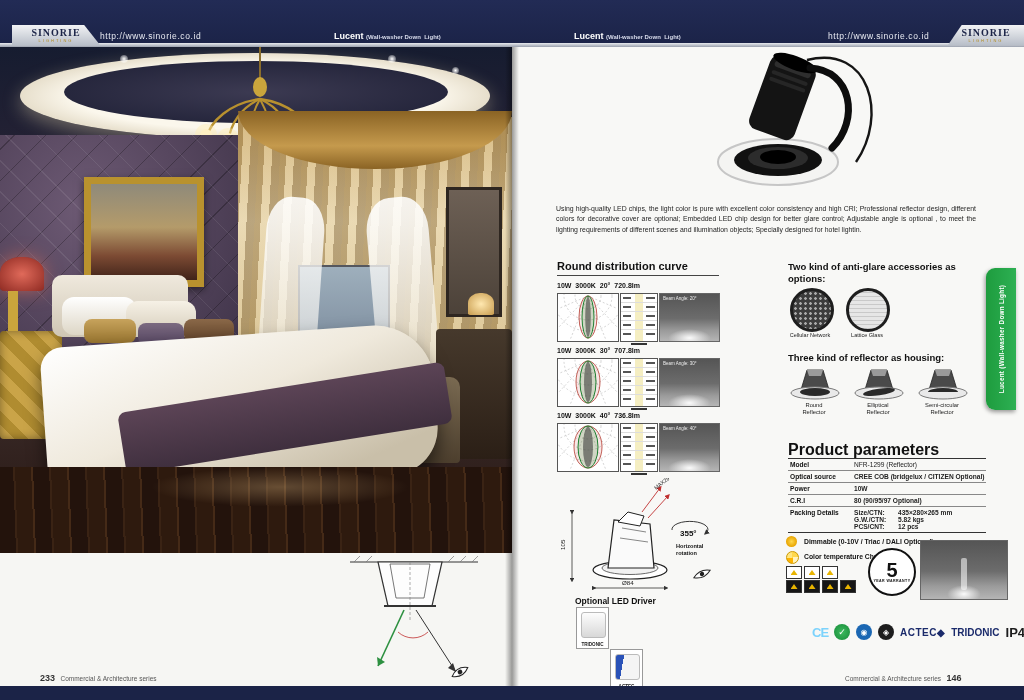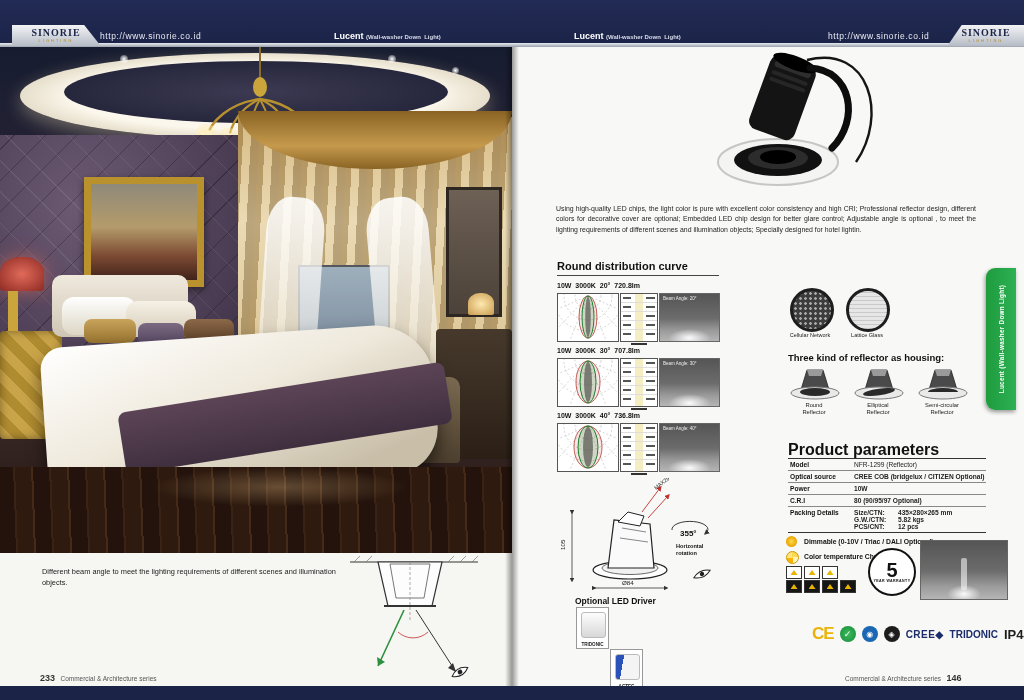--- a/index.html
+++ b/index.html
@@ -160,21 +160,20 @@
     <div class="abs" style="left:184px;top:272px;width:50px;height:24px;border-radius:8px;background:linear-gradient(#8a6848,#5e4128);"></div>
     <div class="abs" style="left:44px;top:288px;width:392px;height:150px;border-radius:22px 60px 46px 26px;transform:rotate(-4deg);background:linear-gradient(160deg,#ffffff 0%,#efe9dc 45%,#c9bfa9 85%);box-shadow:0 10px 18px rgba(0,0,0,.55);"></div>
     <div class="abs" style="left:120px;top:340px;width:330px;height:62px;transform:rotate(-9deg);background:linear-gradient(#5c4456,#3f2f3e);border-radius:8px;"></div>
 
     <div class="abs plank-floor" style="left:0;top:420px;width:512px;height:86px;"></div>
     <div class="abs" style="left:150px;top:420px;width:260px;height:40px;border-radius:50%;background:radial-gradient(ellipse,rgba(255,214,150,.28),rgba(0,0,0,0) 70%);"></div>
   </div>
 
   <div class="abs page-left-white"></div>
   <div class="abs" style="left:42px;top:566px;width:312px;font-size:7.4px;line-height:1.5;color:#1b1b1b;z-index:5;">
-    <div>Different beam angle to meet the lighting requirements of different scenes and illumination objects.</div>
   </div>
 
   <svg class="abs" style="left:344px;top:548px;z-index:5;" width="140" height="136" viewBox="0 0 140 136">
     <line x1="6" y1="14" x2="134" y2="14" stroke="#333" stroke-width="1"></line>
     <g stroke="#777" stroke-width=".7">
       <line x1="10" y1="14" x2="16" y2="8"></line>
         <line x1="22" y1="14" x2="28" y2="8"></line>
       <line x1="104" y1="14" x2="110" y2="8"></line>
         <line x1="116" y1="14" x2="122" y2="8"></line>
         <line x1="128" y1="14" x2="134" y2="8"></line>
@@ -360,20 +359,21 @@
         <span class="bar" style="left:2px;top:3px;width:8px;"></span>
         <span class="bar" style="right:2px;top:3px;width:9px;"></span>
       </div>
     <span class="bar" style="left:10px;bottom:-4px;width:16px;background:#333;"></span>
   </div>
   <div class="abs render" style="left:659px;top:423px;width:59px;height:47px;">
     <span class="cap">Beam Angle: 40°</span>
     <span class="glow"></span>
   </div>
 
+  <div class="abs sec-title" style="left:788px;top:261px;width:186px;font-size:9.5px;line-height:1.25;">Two kind of anti-glare accessories as options:</div>
   <div class="abs honey" style="left:790px;top:288px;width:38px;height:38px;"></div>
   <div class="abs lattice" style="left:846px;top:288px;width:38px;height:38px;"></div>
   <div class="abs acc-label" style="left:782px;top:332px;width:56px;">Cellular Network</div>
   <div class="abs acc-label" style="left:842px;top:332px;width:50px;">Lattice Glass</div>
 
   <div class="abs sec-title" style="left:788px;top:352px;font-size:9.5px;">Three kind of reflector as housing:</div>
   <svg class="abs" style="left:788px;top:366px;" width="52" height="34" viewBox="0 0 52 34">
     <polygon points="12,27 19,4 35,4 42,27" fill="#4a4a4a" stroke="#222" stroke-width=".8"></polygon>
     <polygon points="19,4 35,4 33,10 21,10" fill="#9a9a9a"></polygon>
     <ellipse cx="27" cy="27" rx="24" ry="6" fill="#e9e9e9" stroke="#7a7a7a"></ellipse>
@@ -522,25 +522,25 @@
   <div class="abs drv-box" style="left:610px;top:607px;width:31px;height:40px;">
     <span style="position:absolute;left:4px;top:4px;width:23px;height:24px;background:linear-gradient(100deg,#2a52b8 0 30%,#f4f4f4 30%);border:1px solid #bbb;border-radius:3px;"></span>
     <span class="drv-label">ACTEC</span>
   </div>
   <div class="abs drv-box" style="left:644px;top:607px;width:31px;height:40px;">
     <span style="position:absolute;left:4px;top:4px;width:23px;height:24px;background:linear-gradient(#efe9d8,#cfc6ae);border:1px solid #bbb;border-radius:3px;"></span>
 
   </div>
 
   <div class="abs" style="left:812px;top:624px;display:flex;align-items:center;gap:6px;">
-    <span style="font-size:17px;font-weight:bold;color:#eab308;letter-spacing:-1px;">CE</span>
+    <span style="font-size:13px;font-weight:bold;color:#7dd3fc;letter-spacing:-1px;">CE</span>
     <span style="width:16px;height:16px;border-radius:50%;background:radial-gradient(#3dbb5e,#168a38);display:inline-flex;align-items:center;justify-content:center;color:#fff;font-size:9px;">✓</span>
     <span style="width:16px;height:16px;border-radius:50%;background:#1b67b3;display:inline-flex;align-items:center;justify-content:center;color:#fff;font-size:8px;">◉</span>
     <span style="width:16px;height:16px;border-radius:50%;background:#1d1d1d;display:inline-flex;align-items:center;justify-content:center;color:#fff;font-size:8px;">◈</span>
-    <span class="cert-txt" style="font-size:10px;letter-spacing:.5px;">CREE◆</span>
+    <span class="cert-txt" style="font-size:10px;letter-spacing:.5px;">ACTEC◆</span>
     <span class="cert-txt" style="font-size:10px;">TRIDONIC</span>
     <span style="font-size:13px;font-weight:bold;color:#1d1d1d;">IP44</span>
   </div>
 
   <div class="abs tab-green">
     <span>Lucent (Wall-washer Down Light)</span>
   </div>
 
 </div>
 

